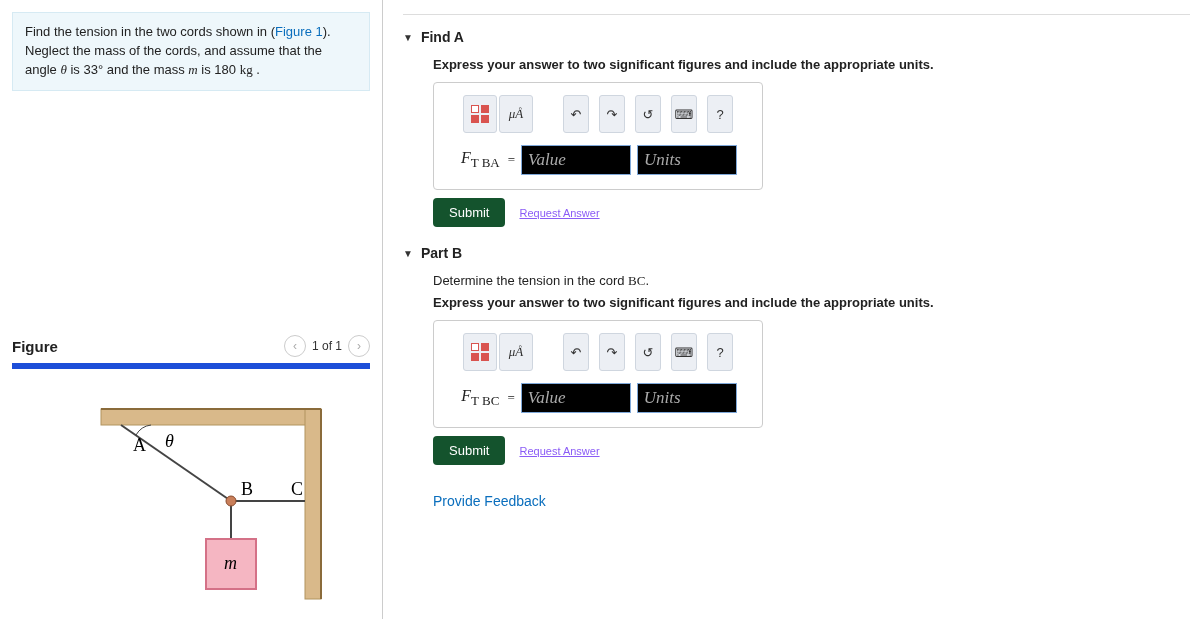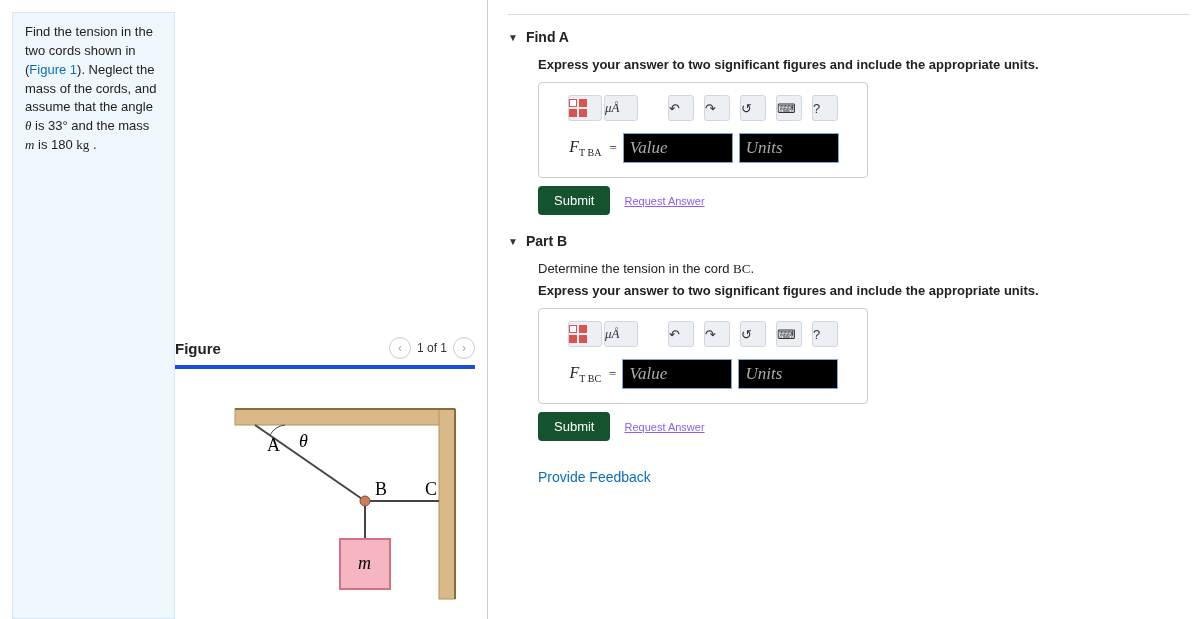--- a/index.html
+++ b/index.html
@@ -6,39 +6,39 @@
   body {
     font-family: Arial, Helvetica, sans-serif;
     font-size: 13px;
     color: #222;
     width: 1200px;
     height: 619px;
     display: flex;
     background: #fff;
   }
   .left-col {
-    width: 488px;
+    width: 383px;
     border-right: 1px solid #ccc;
     padding: 12px 12px 0 12px;
     display: flex;
-    flex-direction: row;
+    flex-direction: column;
   }
   .prompt-box {
     background: #eef7fb;
     border: 1px solid #d6eaf3;
     padding: 10px 12px;
     line-height: 1.45;
   }
   .prompt-box .link { color: #0a6ebd; cursor: pointer; }
   .figure-area { margin-top: auto; padding-bottom: 10px; }
   .figure-head {
     display: flex;
     align-items: center;
     justify-content: space-between;
-    border-bottom: 4px solid #1d4ed8;
+    border-bottom: 6px solid #1d4ed8;
     padding: 4px 0 6px 0;
     margin-bottom: 20px;
   }
   .figure-title { font-weight: bold; font-size: 15px; }
   .pager { display: flex; align-items: center; gap: 6px; }
   .pager-btn {
     width: 22px; height: 22px; border-radius: 50%;
     border: 1px solid #ccc; display: flex; align-items: center;
     justify-content: center; color: #aaa; cursor: pointer; font-size: 12px;
   }
@@ -61,22 +61,22 @@
     width: 330px;
     padding: 12px 12px 8px 12px;
     margin-top: 10px;
   }
   .toolbar {
     display: flex; align-items: center; justify-content: center;
     gap: 10px; margin-bottom: 12px;
   }
   .tb-btn-group { display: flex; gap: 2px; }
   .tb-btn {
-    display: flex; align-items: center; justify-content: flex-start;
-    width: 26px; height: 26px;
+    display: flex; align-items: center; justify-content: center;
+    width: 26px; height: 38px;
     background: #eceff4; border: 1px solid #cfd6df; border-radius: 3px;
     cursor: pointer; font-size: 13px; color: #333;
   }
   .tb-btn.wide { width: 34px; }
   .tb-spacer { width: 10px; }
   .mu-a { font-family: "Times New Roman", serif; font-style: italic; }
   .template-icon {
     display:grid; grid-template-columns: 8px 8px; grid-template-rows: 8px 8px;
     gap:2px;
   }
@@ -84,21 +84,21 @@
   .template-icon span:nth-child(1){ background:#fff; border:1px solid #d9534f; }
 
   .input-row {
     display: flex; align-items: center; gap: 6px;
     justify-content: center; margin-bottom: 6px;
   }
   .var-label {
     font-family: "Times New Roman", serif; font-style: italic;
     font-size: 16px; padding: 0 2px;
   }
-  .var-label sub { font-size: 10px; font-style: normal; }
+  .var-label sub { font-size: 13px; font-style: normal; }
   .val-input, .unit-input {
     border: 1px solid #7fa8d9; height: 30px;
     font-family: "Times New Roman", serif; font-size: 17px;
     color: #888; background: #000000; padding: 0 6px;
   }
   .val-input::placeholder, .unit-input::placeholder {
     color: #aaa; font-style: italic;
   }
   .val-input { width: 110px; }
   .unit-input { width: 100px; }

